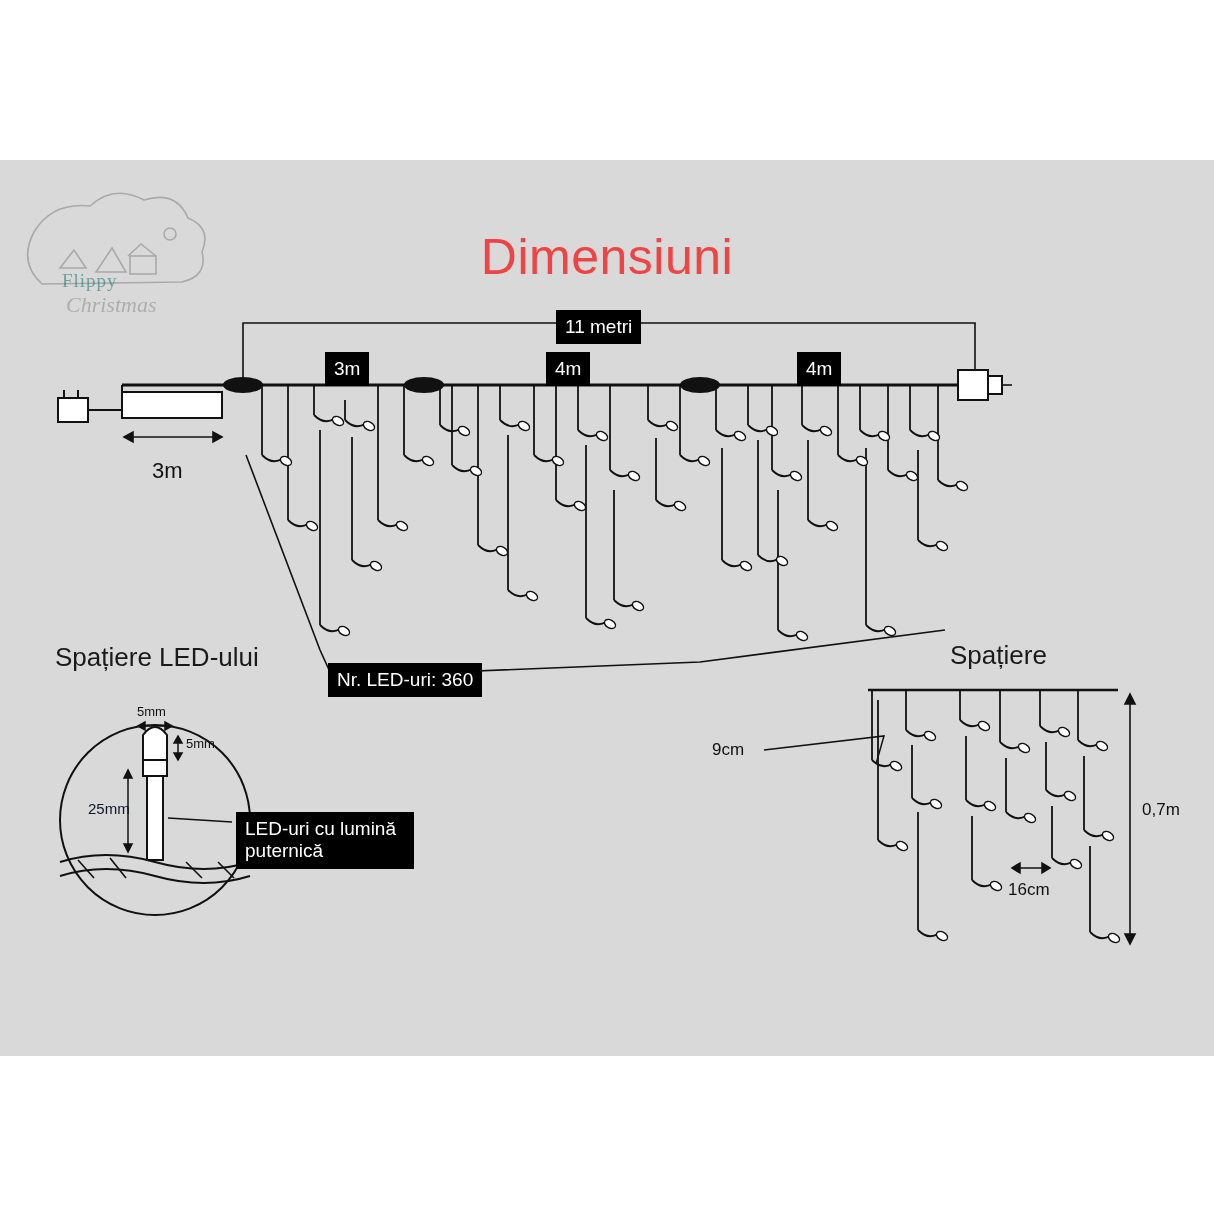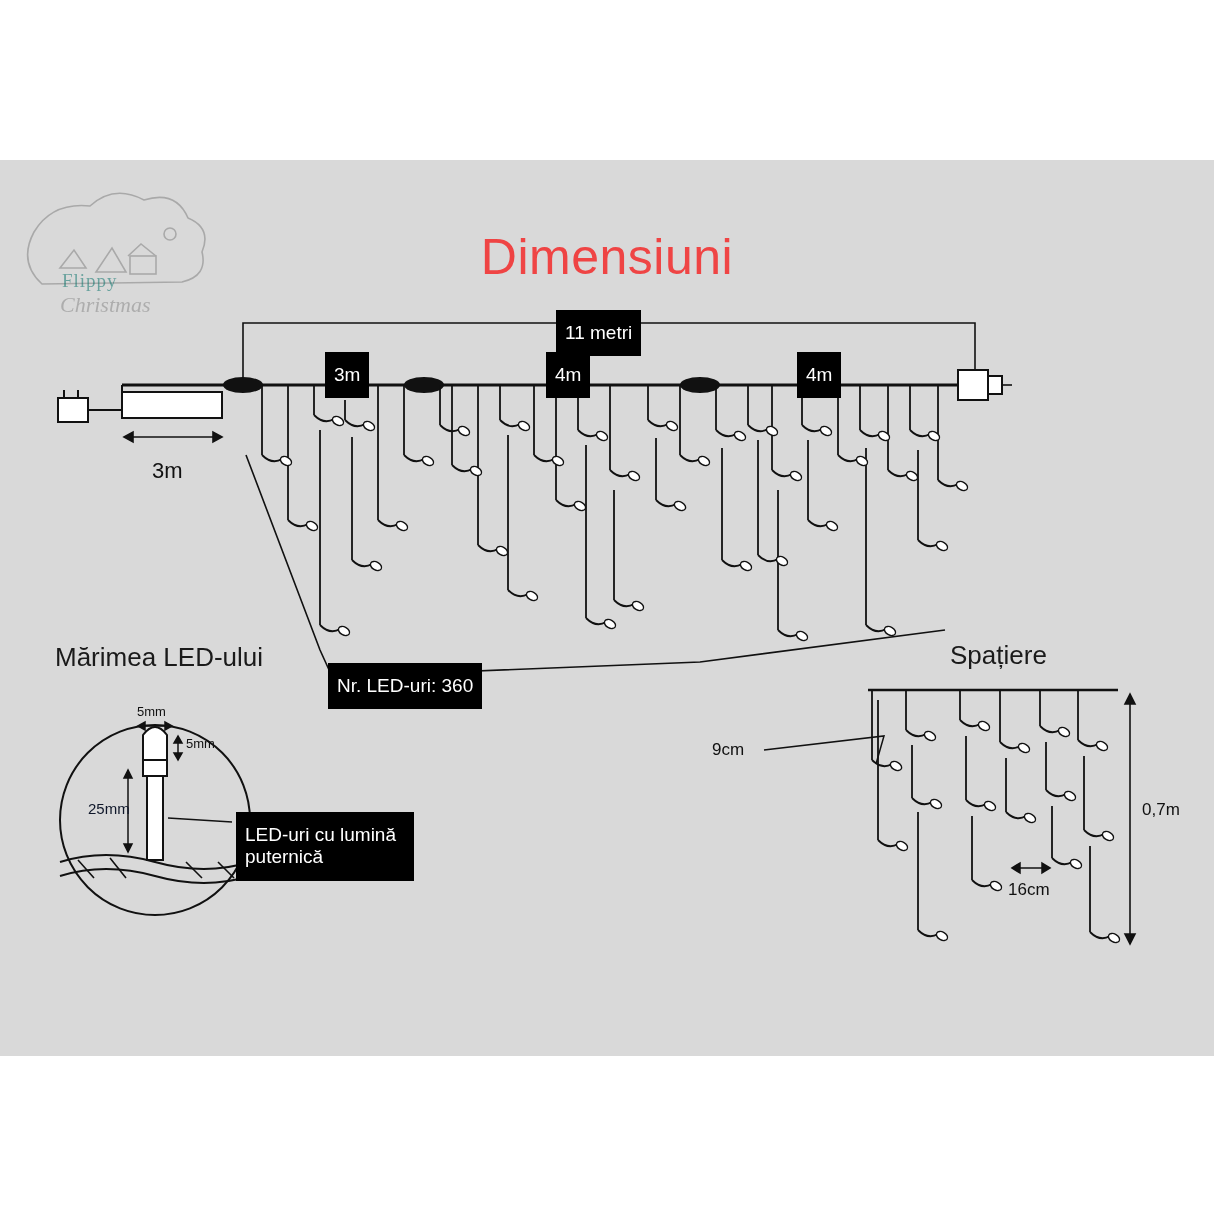--- a/index.html
+++ b/index.html
@@ -23,21 +23,21 @@
   svg.layer{
     position:absolute;left:0;top:0;width:1214px;height:1214px;
     pointer-events:none;
   }
   .lbl{
     position:absolute;
     background:#000000;
     color:#ffffff;
     font-size:19px;
     line-height:1.18;
-    padding:12px 9px;
+    padding:6px 9px;
     white-space:pre-line;
     font-family:"Liberation Sans", sans-serif;
   }
   .plain{
     position:absolute;
     color:#1a1a1a;
     font-family:"Liberation Sans", sans-serif;
   }
   #title{
     left:0;top:228px;width:1214px;
@@ -56,21 +56,21 @@
   .med{font-size:17px;color:#111;}
   #logo{
     position:absolute;left:22px;top:208px;width:220px;height:120px;
     opacity:.55;
   }
   #logo .brand{
     position:absolute;left:40px;top:62px;font-size:19px;color:#0f766e;
     font-family:"Liberation Serif", serif;letter-spacing:1px;
   }
   #logo .brand2{
-    position:absolute;left:38px;top:84px;font-size:22px;color:#8a8a8a;
+    position:absolute;left:44px;top:84px;font-size:22px;color:#8a8a8a;
     font-family:"Liberation Serif", serif;font-style:italic;
   }
 </style>
 </head>
 <body>
 
 <div id="stage">
 
   <div class="panel"></div>
 
@@ -350,21 +350,21 @@
 
   <div class="lbl" style="left:325px;top:352px;">3m</div>
   <div class="lbl" style="left:546px;top:352px;">4m</div>
   <div class="lbl" style="left:797px;top:352px;">4m</div>
 
   <div class="plain med" style="left:152px;top:458px;font-size:22px;">3m</div>
 
 
   <div class="lbl" style="left:328px;top:663px;">Nr. LED-uri: 360</div>
 
-  <div class="plain" id="led-size-title">Mărimea LED-ului</div>
+  <div class="plain" id="led-size-title">Spațiere LED-ului</div>
   <div class="plain tiny" style="left:137px;top:704px;">5mm</div>
   <div class="plain tiny" style="left:186px;top:736px;">5mm</div>
   <div class="plain small" style="left:88px;top:800px;">25mm</div>
   <div class="lbl" style="left:236px;top:812px;width:160px;">LED-uri cu lumină
 puternică</div>
 
   <div class="plain" id="spacing-title">Spațiere</div>
   <div class="plain med" style="left:712px;top:740px;">9cm</div>
   <div class="plain med" style="left:1008px;top:880px;">16cm</div>
   <div class="plain med" style="left:1142px;top:800px;">0,7m</div>

